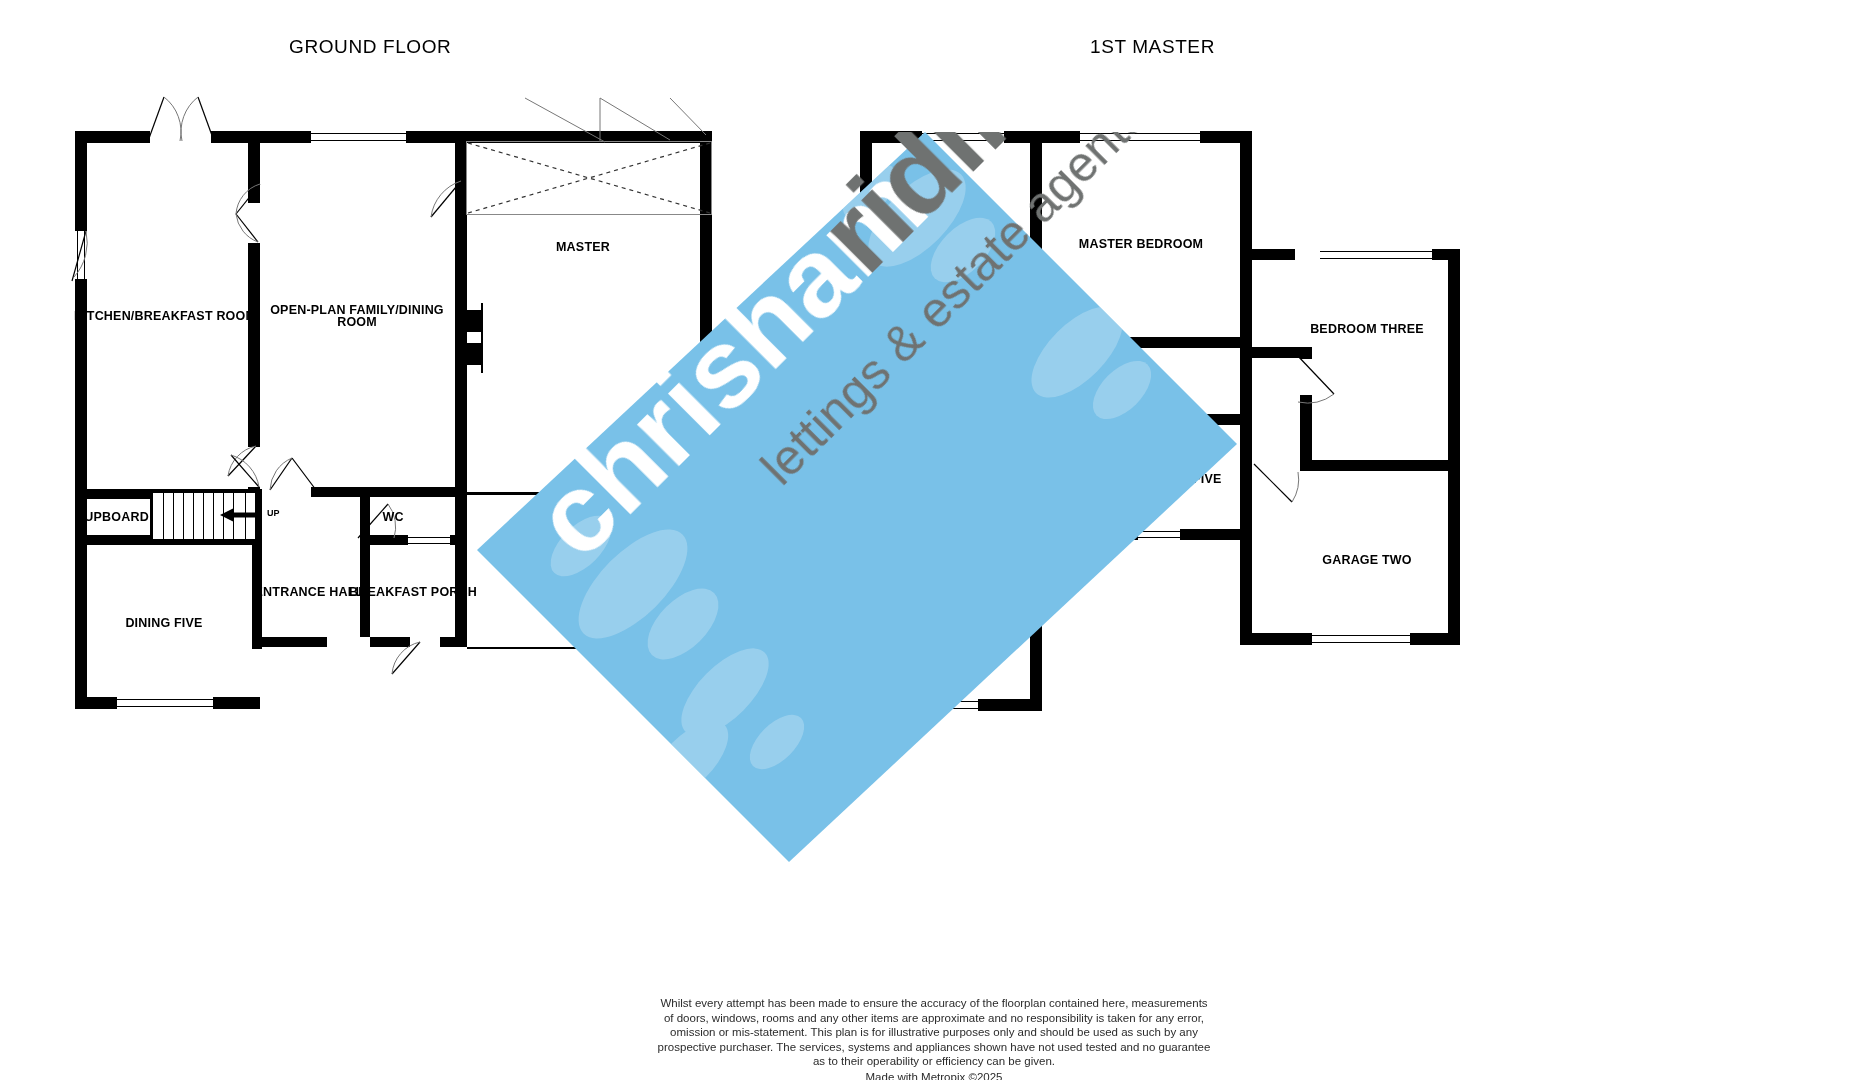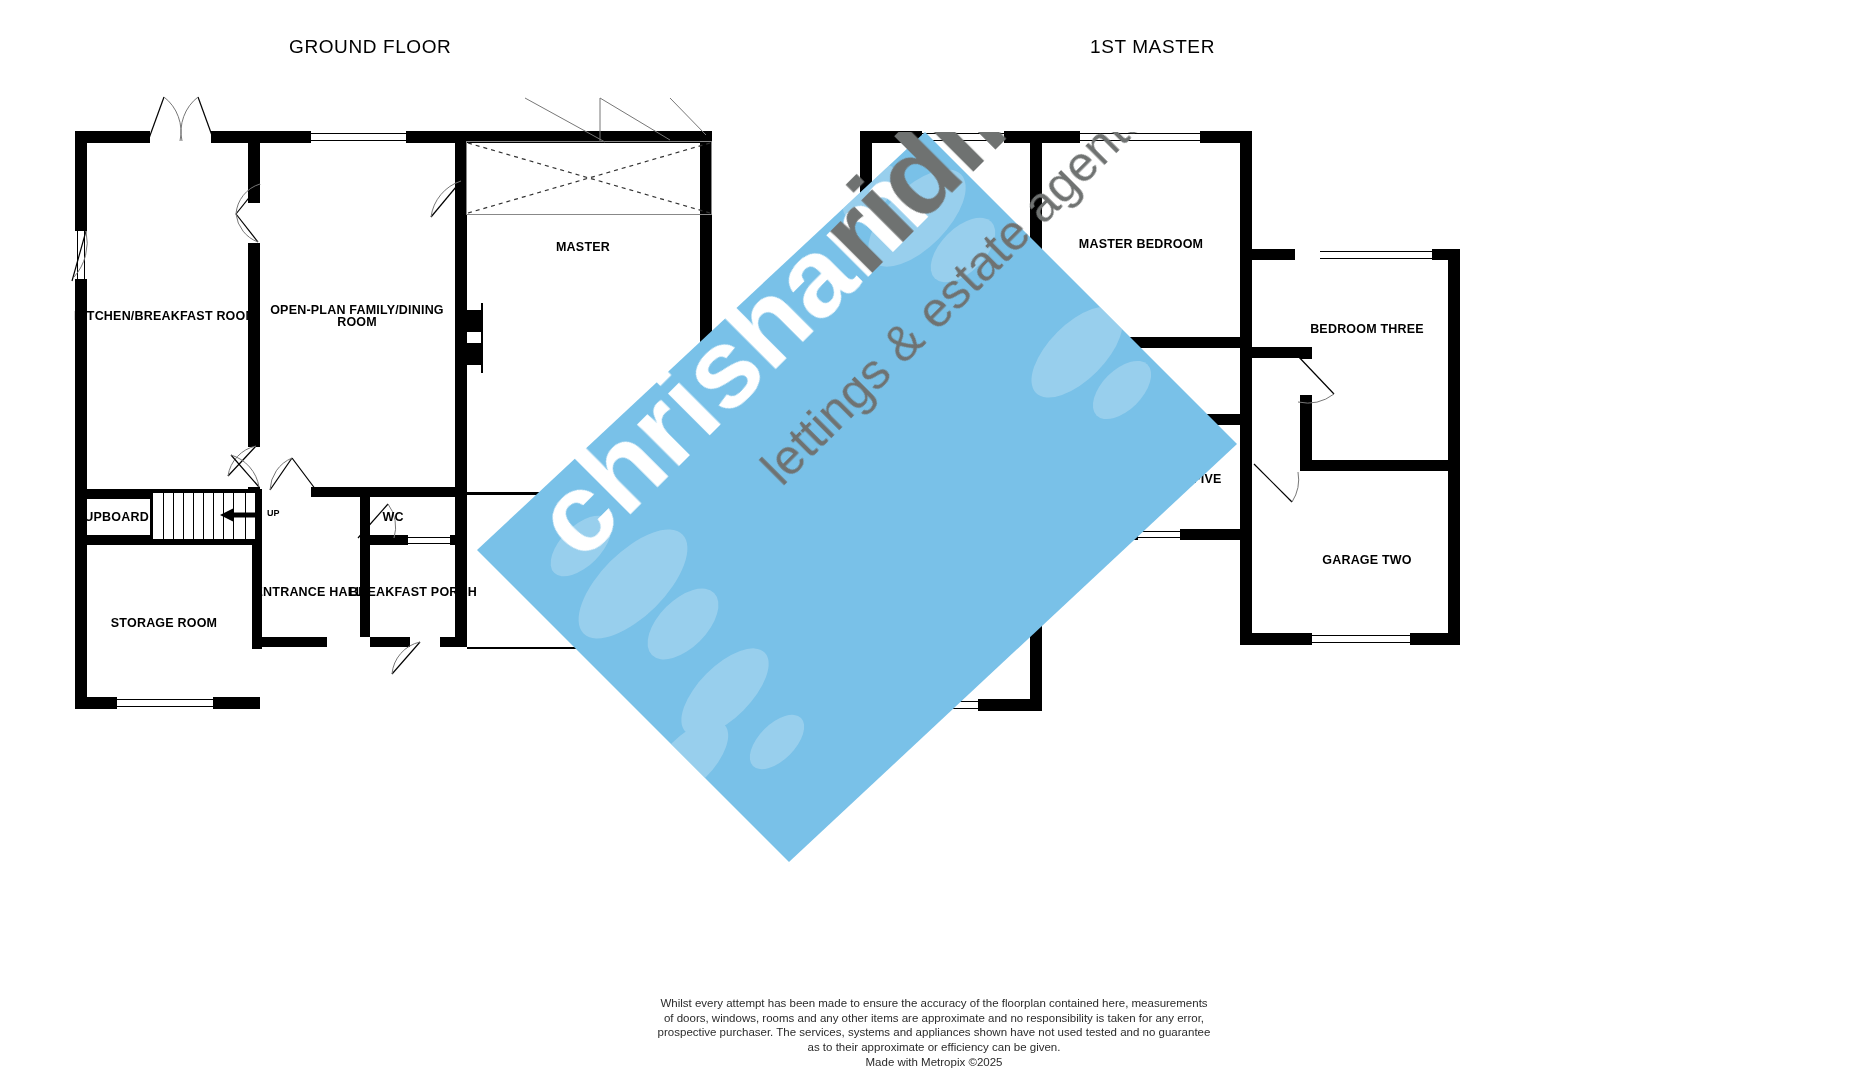--- a/index.html
+++ b/index.html
@@ -287,21 +287,21 @@
     <div class="rm tiny" style="left:267px; top:508px; transform:none;">UP</div>
 
     <div class="rm" style="left:165px; top:309px;">KITCHEN/BREAKFAST ROOM</div>
     <div class="rm" style="left:357px; top:303px;">OPEN-PLAN FAMILY/DINING</div>
     <div class="rm" style="left:357px; top:315px;">ROOM</div>
     <div class="rm" style="left:583px; top:240px;">MASTER</div>
     <div class="rm" style="left:112px; top:510px;">CUPBOARD</div>
     <div class="rm" style="left:393px; top:510px;">WC</div>
     <div class="rm" style="left:309px; top:585px;">ENTRANCE HALL</div>
     <div class="rm" style="left:413px; top:585px;">BREAKFAST PORCH</div>
-    <div class="rm" style="left:164px; top:616px;">STORAGE ROOM</div>
+    <div class="rm" style="left:164px; top:616px;">DINING FIVE</div>
     <div class="rm" style="left:584px; top:563px;">GARAGE/STORAGE</div>
   </div>
 
   <div class="plan" id="first-plan" style="left:0; top:0; width:1868px; height:760px;">
 
     <div class="w" style="left:860px; top:131px; width:62px; height:12px;"></div>
     <div class="win" style="left:922px; top:133px; width:82px; height:8px;"></div>
     <div class="w" style="left:1004px; top:131px; width:76px; height:12px;"></div>
     <div class="win" style="left:1080px; top:133px; width:120px; height:8px;"></div>
     <div class="w" style="left:1200px; top:131px; width:52px; height:12px;"></div>
@@ -489,18 +489,19 @@
         <text x="0" y="0" font-family="'Liberation Sans', sans-serif" font-size="112" font-weight="bold" fill="#ffffff">chrisham</text>
         <text x="404" y="0" font-family="'Liberation Sans', sans-serif" font-size="112" font-weight="bold" fill="#6f7271">riding</text>
         <text x="196" y="88" font-family="'Liberation Sans', sans-serif" font-size="50" fill="#6f7271">lettings &amp; estate agents</text>
       </g>
     </svg>
   </div>
 
   <div id="disclaimer">
     <div>Whilst every attempt has been made to ensure the accuracy of the floorplan contained here, measurements</div>
     <div>of doors, windows, rooms and any other items are approximate and no responsibility is taken for any error,</div>
+    <div>omission or mis-statement. This plan is for illustrative purposes only and should be used as such by any</div>
     <div>prospective purchaser. The services, systems and appliances shown have not used tested and no guarantee</div>
-    <div>as to their approximate or efficiency can be given.</div>
+    <div>as to their operability or efficiency can be given.</div>
     <div class="made">Made with Metropix ©2025</div>
   </div>
 
 </div>
 
 </body></html>

